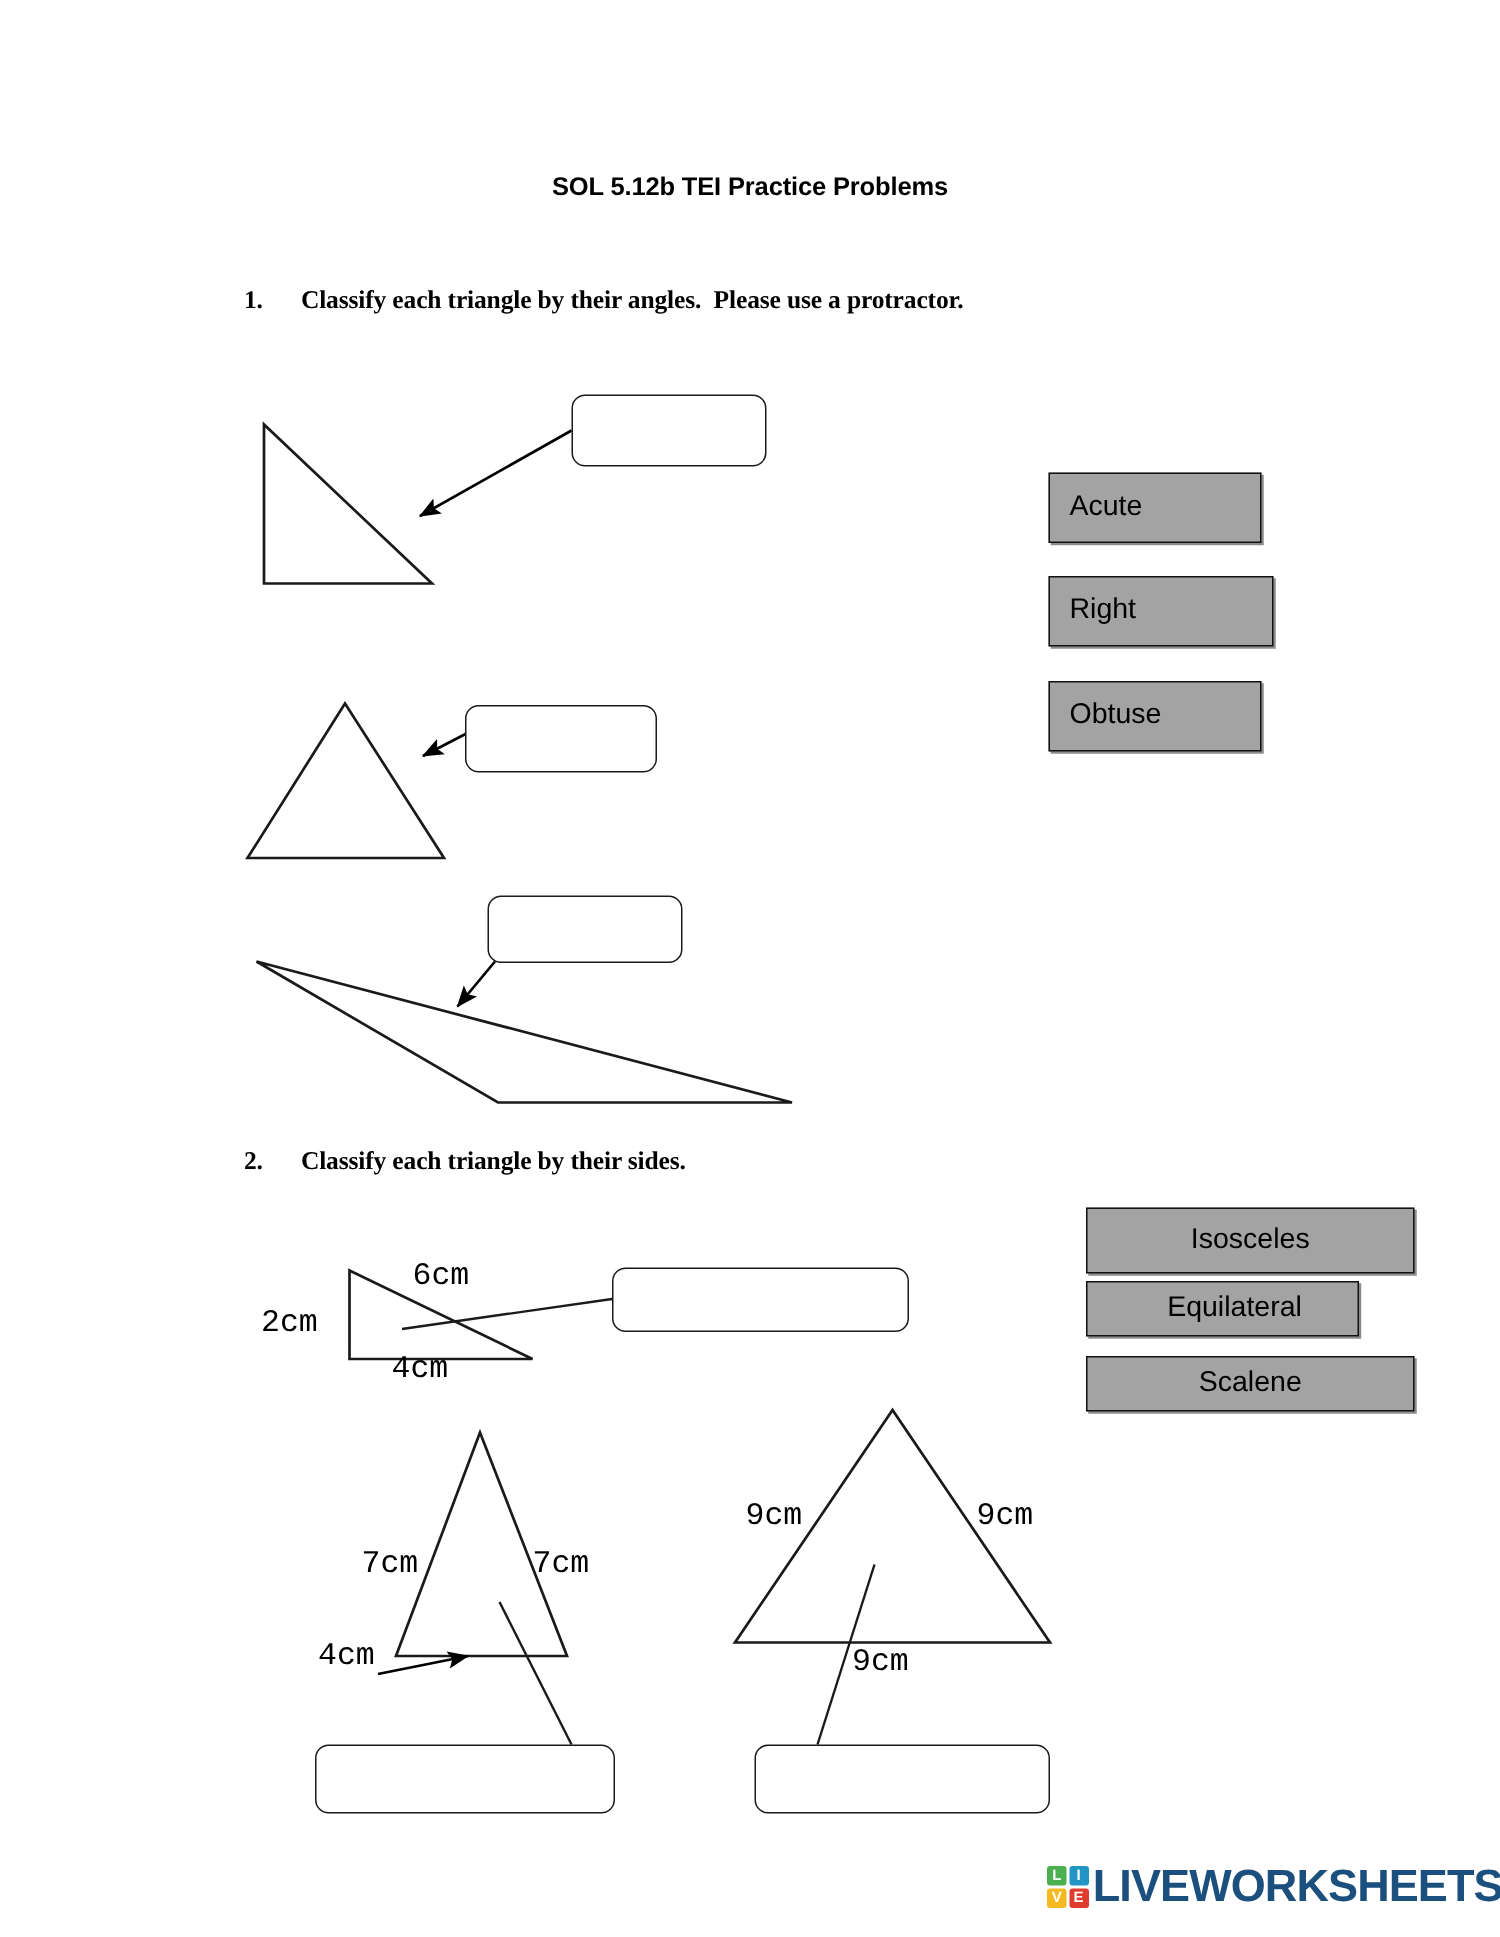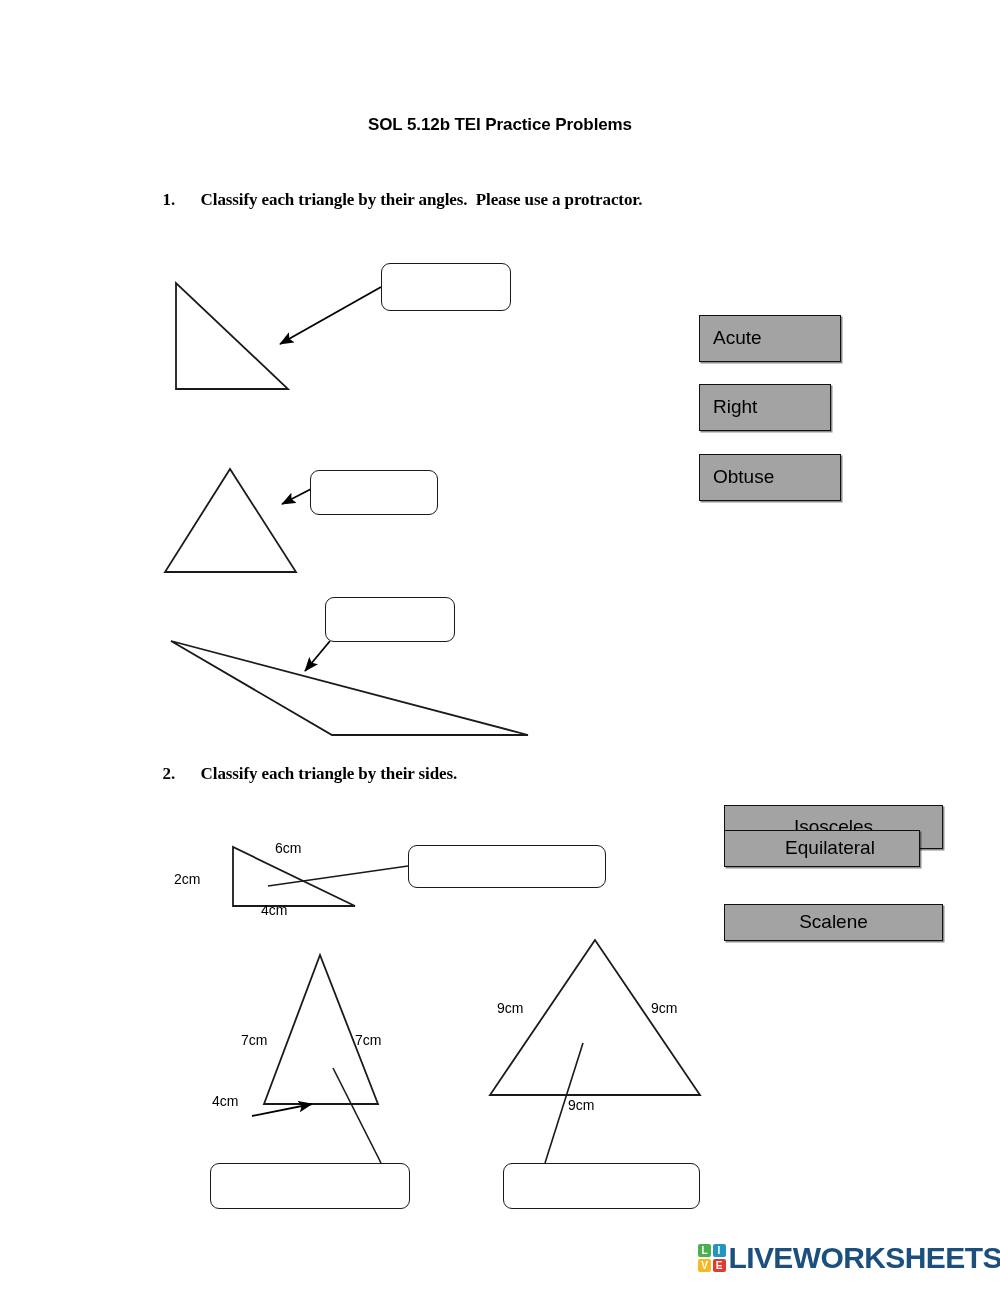--- a/index.html
+++ b/index.html
@@ -49,22 +49,22 @@
     width: 1000px;
     height: 1291px;
     pointer-events: none;
   }
   #drawing .shape { fill: none; stroke: #1a1a1a; stroke-width: 1.8; }
   #drawing .connector { fill: none; stroke: #1a1a1a; stroke-width: 1.6; }
   #drawing .arrowline { fill: none; stroke: #000000; stroke-width: 1.8; }
 
   
   .measure {
-    font-size: 14px;
-    font-family: Liberation Sans, sans-serif;
+    font-size: 21px;
+    font-family: Liberation Mono, monospace;
     color: #000;
     white-space: nowrap;
     text-align: center;
   }
 
   
   .drop-box {
     border: 1.6px solid #1a1a1a;
     border-radius: 9px;
     background: #ffffff;
@@ -173,27 +173,27 @@
   </svg>
 
   <div class="abs drop-box" id="drop-1" style="left:381px; top:263px; width:130px; height:48px;"></div>
 
   <div class="abs drop-box" id="drop-2" style="left:310px; top:470px; width:128px; height:45px;"></div>
 
   <div class="abs drop-box" id="drop-3" style="left:325px; top:597px; width:130px; height:45px;"></div>
 
   <div class="abs bank-box left-align" style="left:699px; top:315px; width:142px; height:47px;">Acute</div>
 
-  <div class="abs bank-box left-align" style="left:699px; top:384px; width:132px; height:47px;">Right</div>
+  <div class="abs bank-box left-align" style="left:699px; top:384px; width:150px; height:47px;">Right</div>
 
   <div class="abs bank-box left-align" style="left:699px; top:454px; width:142px; height:47px;">Obtuse</div>
 
   <div class="abs bank-box center-align" style="left:724px; top:805px; width:219px; height:44px;">Isosceles</div>
 
-  <div class="abs bank-box center-align" style="left:724px; top:830px; width:196px; height:37px;padding-left:16px;">Equilateral</div>
+  <div class="abs bank-box center-align" style="left:724px; top:854px; width:182px; height:37px;padding-left:16px;">Equilateral</div>
 
   <div class="abs bank-box center-align" style="left:724px; top:904px; width:219px; height:37px;">Scalene</div>
 
   <div class="abs measure" style="left:174px; top:871px;">2cm</div>
   <div class="abs measure" style="left:275px; top:840px;">6cm</div>
   <div class="abs measure" style="left:261px; top:902px;">4cm</div>
 
   <div class="abs measure" style="left:241px; top:1032px;">7cm</div>
   <div class="abs measure" style="left:355px; top:1032px;">7cm</div>
   <div class="abs measure" style="left:212px; top:1093px;">4cm</div>

